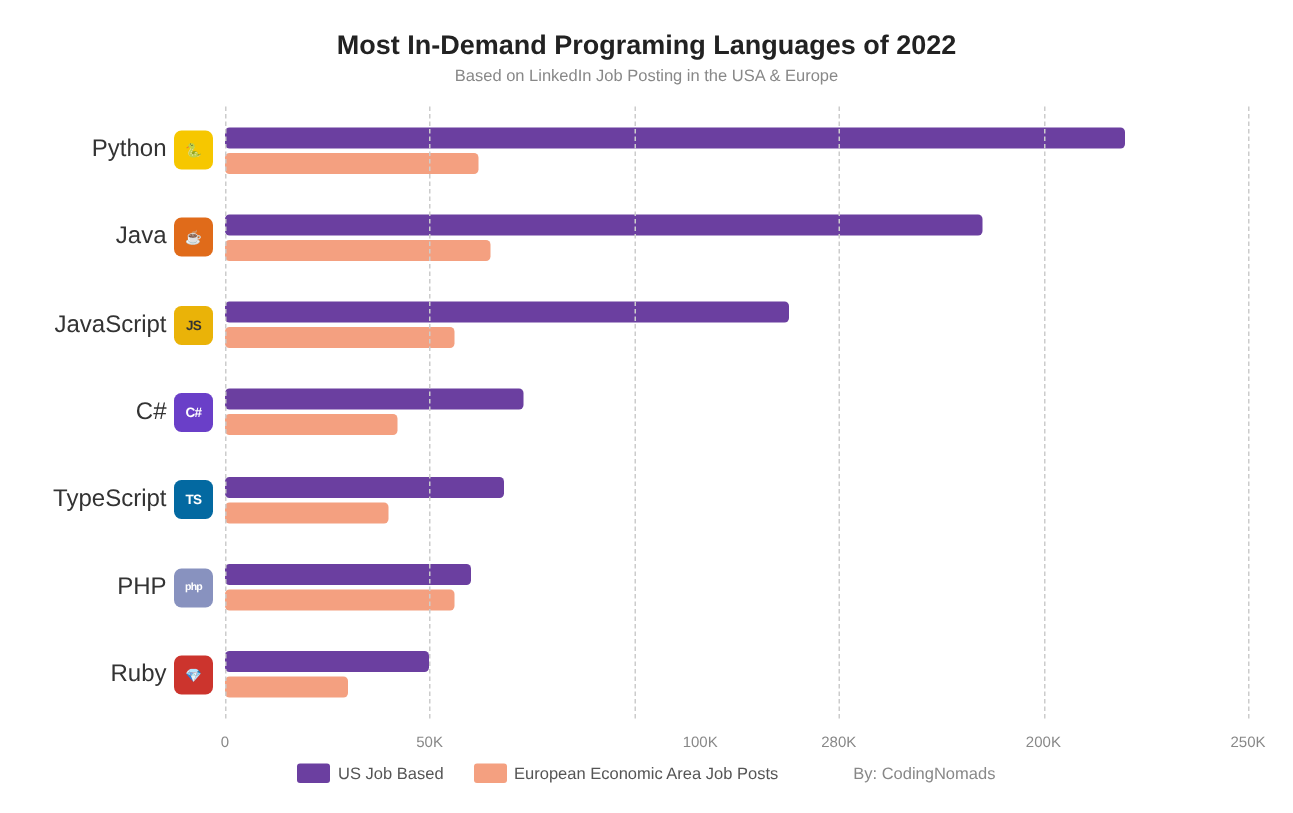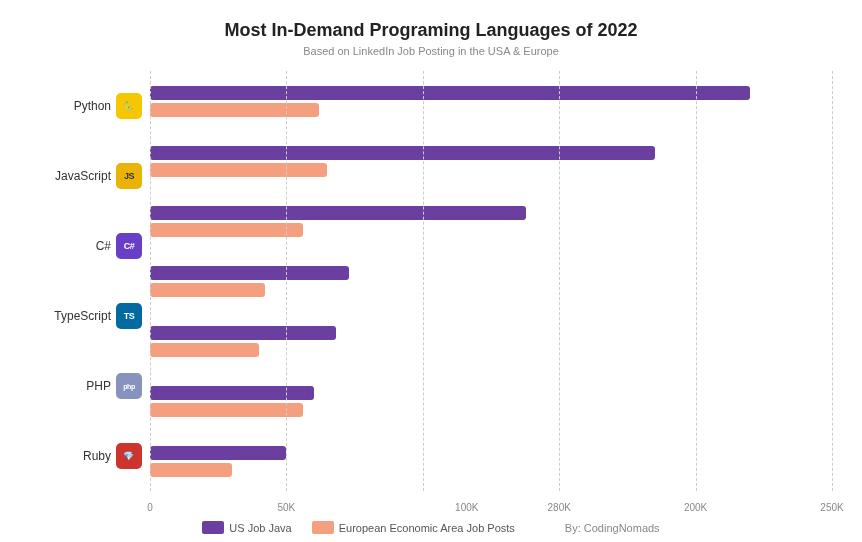--- a/index.html
+++ b/index.html
@@ -13,21 +13,21 @@
       height: 542px;
       overflow: hidden;
     }
     .chart-container {
       background: #fff;
       width: 862px;
       height: 542px;
       display: flex;
       flex-direction: column;
       align-items: center;
-      padding: 20px 30px 8px 30px;
+      padding: 20px 30px 20px 30px;
     }
     .chart-title {
       font-size: 18px;
       font-weight: 700;
       color: #222;
       text-align: center;
       margin-bottom: 4px;
     }
     .chart-subtitle {
       font-size: 11px;
@@ -51,21 +51,21 @@
       min-width: 120px;
     }
     .y-label-group {
       display: flex;
       flex-direction: row;
       align-items: center;
       gap: 5px;
       height: 44px;
     }
     .y-label-text {
-      font-size: 12px;
+      font-size: 16px;
       color: #333;
       font-weight: 500;
       white-space: nowrap;
     }
     .lang-icon {
       width: 26px;
       height: 26px;
       border-radius: 5px;
       display: flex;
       align-items: center;
@@ -176,20 +176,24 @@
 <div class="chart-container">
   <div class="chart-title">Most In-Demand Programing Languages of 2022</div>
   <div class="chart-subtitle">Based on LinkedIn Job Posting in the USA &amp; Europe</div>
   <div class="chart-area">
     <div class="y-labels" id="y-labels">
         <div class="y-label-group">
           <span class="y-label-text">Python</span>
           <div class="lang-icon" style="background: rgb(246, 199, 0);">🐍</div>
         </div>
         <div class="y-label-group">
+          <span class="y-label-text">Java</span>
+          <div class="lang-icon" style="background: rgb(224, 107, 26);">☕</div>
+        </div>
+        <div class="y-label-group">
           <span class="y-label-text">JavaScript</span>
           <div class="lang-icon" style="background: #eab308; color: rgb(51, 51, 51); font-size: 9px; letter-spacing: -0.5px;">JS</div>
         </div>
         <div class="y-label-group">
           <span class="y-label-text">C#</span>
           <div class="lang-icon" style="background: rgb(106, 63, 200); color: rgb(255, 255, 255); font-size: 9px; letter-spacing: -0.5px;">C#</div>
         </div>
         <div class="y-label-group">
           <span class="y-label-text">TypeScript</span>
           <div class="lang-icon" style="background: #0369a1; color: rgb(255, 255, 255); font-size: 9px; letter-spacing: -0.5px;">TS</div>
@@ -276,21 +280,21 @@
           <div class="x-tick" style="left: 40%; margin-left: 44px;">100K</div>
           <div class="x-tick" style="left: 60%;">280K</div>
           <div class="x-tick" style="left: 80%;">200K</div>
           <div class="x-tick" style="left: 100%;">250K</div>
         </div>
     </div>
   </div>
   <div class="legend">
     <div class="legend-item">
       <div class="legend-box legend-us"></div>
-      <span>US Job Java</span>
+      <span>US Job Based</span>
     </div>
     <div class="legend-item">
       <div class="legend-box legend-eu"></div>
       <span>European Economic Area Job Posts</span>
     </div>
     <span class="legend-credit">By: CodingNomads</span>
   </div>
 </div>
 
 </body></html>

